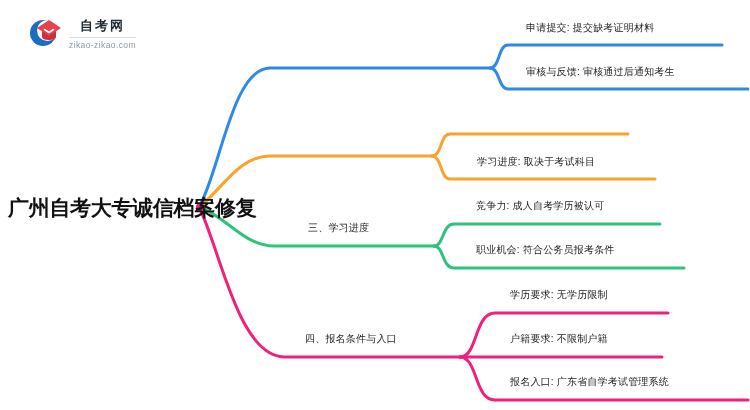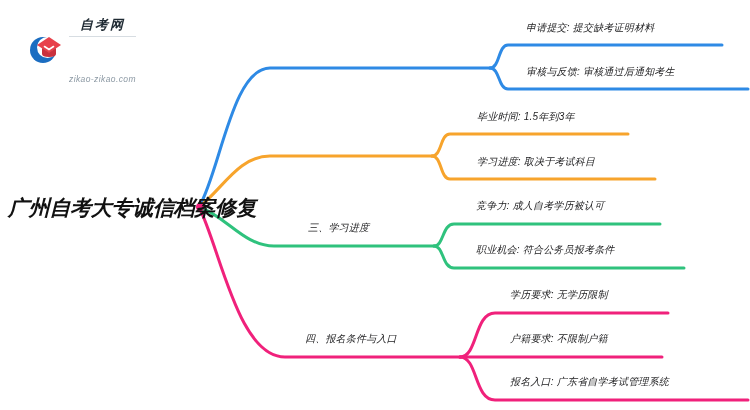--- a/index.html
+++ b/index.html
@@ -1,36 +1,35 @@
 <!DOCTYPE html>
 <html><head>
 <meta charset="utf-8">
 <style>
   html,body{margin:0;padding:0;background:#fff;}
   .stage{
     position:relative;width:750px;height:410px;background:#ffffff;overflow:hidden;
     font-family:"Liberation Sans","DejaVu Sans",sans-serif;
-    font-style:italic;
   }
   .wires{position:absolute;left:0;top:0;width:750px;height:410px;}
   .wires path{fill:none;stroke-width:3;stroke-linecap:round;stroke-linejoin:round;}
   .lbl{
     position:absolute;white-space:nowrap;color:#1d1d1f;font-size:10px;line-height:22px;
     letter-spacing:0.2px;
   }
   .lbl.branch{font-weight:500;}
   .root-lbl{
     position:absolute;left:8px;top:196px;white-space:nowrap;color:#111;
     font-size:21px;font-weight:700;line-height:24px;letter-spacing:-0.3px;
   }
   .logo{position:absolute;left:28px;top:16px;display:flex;align-items:center;gap:7px;}
   .logo-texts{display:flex;flex-direction:column;}
   .logo-title{font-size:13px;font-weight:700;color:#1f2a33;letter-spacing:2px;
     border-bottom:1px solid #d7dde2;padding:0 4px 2px 4px;text-align:center;}
-  .logo-domain{font-size:8.5px;color:#8b98a3;letter-spacing:0.4px;padding-top:2px;text-align:left;margin-top:35px;}
+  .logo-domain{font-size:8.5px;color:#8b98a3;letter-spacing:0.4px;padding-top:2px;text-align:left;}
 </style>
 </head>
 <body>
 
 <div class="stage">
 
   <svg class="wires" viewBox="0 0 750 410">
 
     <path d="M199,207 C220,172 232,68 270,68 H490" stroke="#2e8ae5"></path>
     <path d="M490,68 C500,68 498,45 508,45 H722" stroke="#2e8ae5"></path>
@@ -64,21 +63,20 @@
       <div class="logo-title">自考网</div>
       <div class="logo-domain">zikao-zikao.com</div>
     </div>
   </div>
 
   <div class="root-lbl">广州自考大专诚信档案修复</div>
 
   <div class="lbl" style="left:526px;top:17px">申请提交: 提交缺考证明材料</div>
   <div class="lbl" style="left:526px;top:61px">审核与反馈: 审核通过后通知考生</div>
 
-  <div class="lbl" style="left:477px;top:106px">毕业时间: 1.5年到3年</div>
   <div class="lbl" style="left:477px;top:151px">学习进度: 取决于考试科目</div>
 
   <div class="lbl branch" style="left:308px;top:217px">三、学习进度</div>
   <div class="lbl" style="left:476px;top:195px">竞争力: 成人自考学历被认可</div>
   <div class="lbl" style="left:476px;top:239px">职业机会: 符合公务员报考条件</div>
 
   <div class="lbl branch" style="left:305px;top:328px">四、报名条件与入口</div>
   <div class="lbl" style="left:510px;top:284px">学历要求: 无学历限制</div>
   <div class="lbl" style="left:510px;top:371px">报名入口: 广东省自学考试管理系统</div>
   <div class="lbl" style="left:510px;top:328px">户籍要求: 不限制户籍</div>

